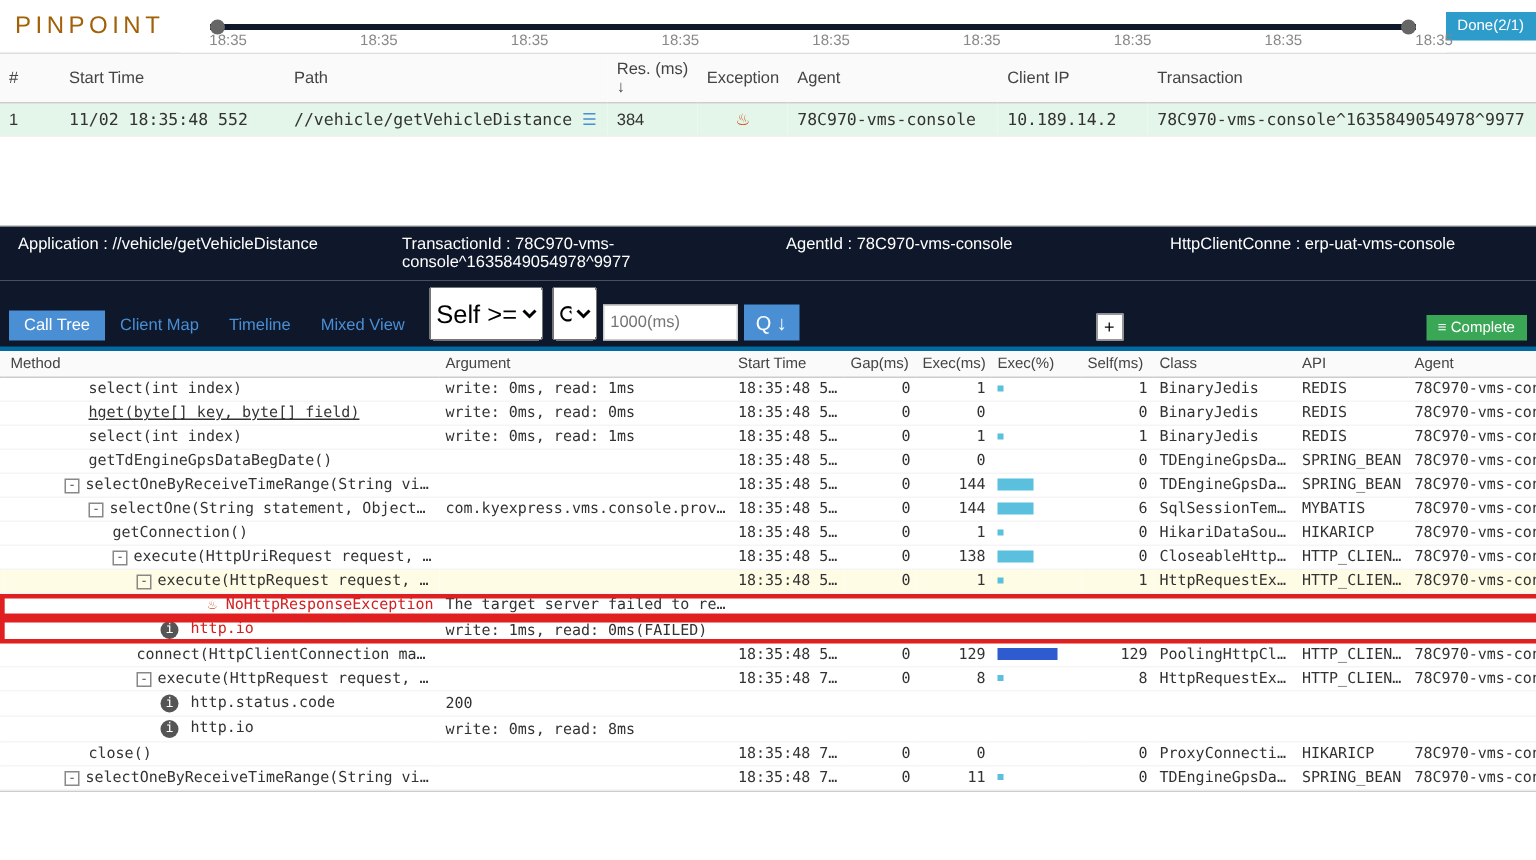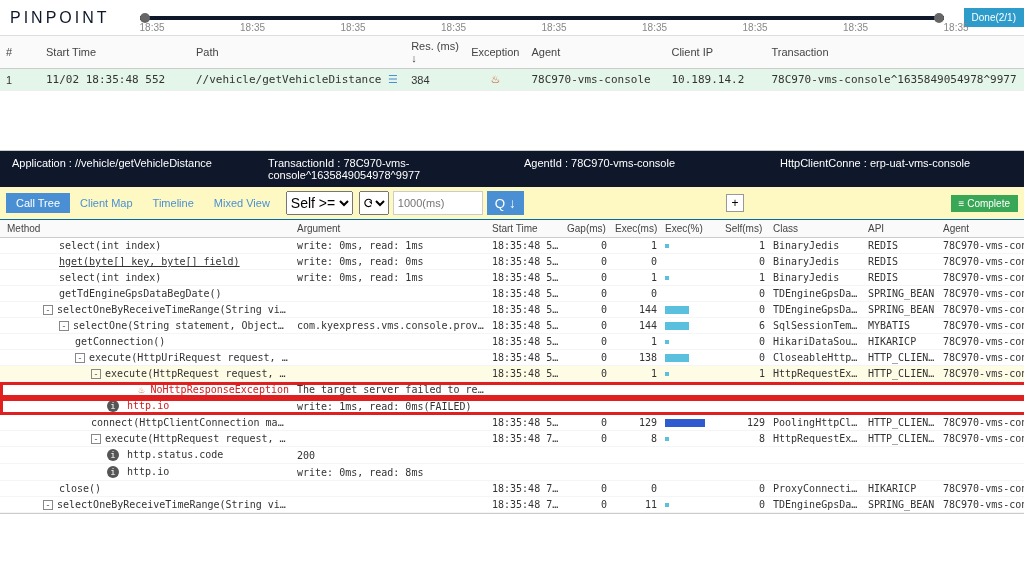--- a/index.html
+++ b/index.html
@@ -1,32 +1,32 @@
 <!DOCTYPE html>
 <html><head>
 <meta charset="utf-8">
 <style>
 *{box-sizing:border-box;margin:0;padding:0}
 body{font-family:Arial,sans-serif;font-size:11px;color:#333;background:#fff;width:1024px}
-.logo{padding:6px 10px;font-size:16px;letter-spacing:3px;color:#0f172a;font-weight:300}
+.logo{padding:6px 10px;font-size:16px;letter-spacing:3px;color:#a16207;font-weight:300}
 .timeline{display:flex;align-items:center;padding:0 10px;height:35px;background:#fff;border-bottom:1px solid #ddd}
 .timeline-track{flex:1;height:4px;background:#0f172a;position:relative;margin:4px 10px}
 .timeline-handle{position:absolute;width:10px;height:10px;border-radius:50%;background:#666;top:-3px}
 .timeline-tick{position:absolute;top:6px;font-size:10px;color:#888}
 .done-btn{background:#2e9cca;color:#fff;padding:4px 8px;font-size:10px;border:none;cursor:pointer}
 table{width:100%;border-collapse:collapse}
 .top-table th{text-align:left;padding:4px 6px;font-size:11px;color:#444;border-bottom:1px solid #ccc;font-weight:normal;background:#fafafa}
 .top-table td{padding:4px 6px;font-size:11px;border-bottom:1px solid #eee}
 .top-table tr.sel{background:#e4f5e9}
 .info-bar{background:#0f172a;color:#fff;display:flex;font-size:11px}
 .info-bar>div{padding:6px 12px;flex:1}
-.tabs-row{display:flex;align-items:center;padding:4px 6px;border-bottom:1px solid #0369a1;background:#fef9c3}
+.tabs-row{display:flex;align-items:flex-end;padding:4px 6px;border-bottom:3px solid #0369a1;background:#0f172a}
 .tab{padding:4px 10px;color:#4a8fd4;cursor:pointer;font-size:11px}
 .tab.active{color:#fff;background:#4a8fd4}
-.filter-sel{margin-left:6px;height:24px;font-size:14px}
+.filter-sel{margin-left:6px;height:36px;font-size:17px}
 .filter-in{margin-left:4px;height:24px;width:90px;padding:0 4px;font-size:11px;border:1px solid #ccc}
 .search-btn{margin-left:4px;height:24px;padding:0 8px;background:#4a8fd4;color:#fff;border:none;cursor:pointer}
 .complete-btn{margin-left:auto;background:#3aa757;color:#fff;padding:3px 8px;border:none;font-size:10px}
 .plus-btn{margin-left:6px;margin-right:4px;width:18px;height:18px;border:1px solid #999;background:#fff;cursor:pointer;font-size:12px;line-height:14px}
 .tree-table th{text-align:left;padding:3px 4px;font-size:10px;color:#444;background:#fafafa;border-bottom:1px solid #ccc;font-weight:normal;white-space:nowrap}
 .tree-table td{padding:2px 4px;font-size:10px;color:#333;white-space:nowrap;overflow:hidden;text-overflow:ellipsis;border-bottom:1px solid #f5f5f5}
 .tree-table td.num{text-align:right}
 .tree-wrap{overflow-x:auto;border-bottom:1px solid #ccc}
 .bar{display:inline-block;height:8px;background:#5bc0de;vertical-align:middle}
 .bar.dk{background:#2e5bd0}

